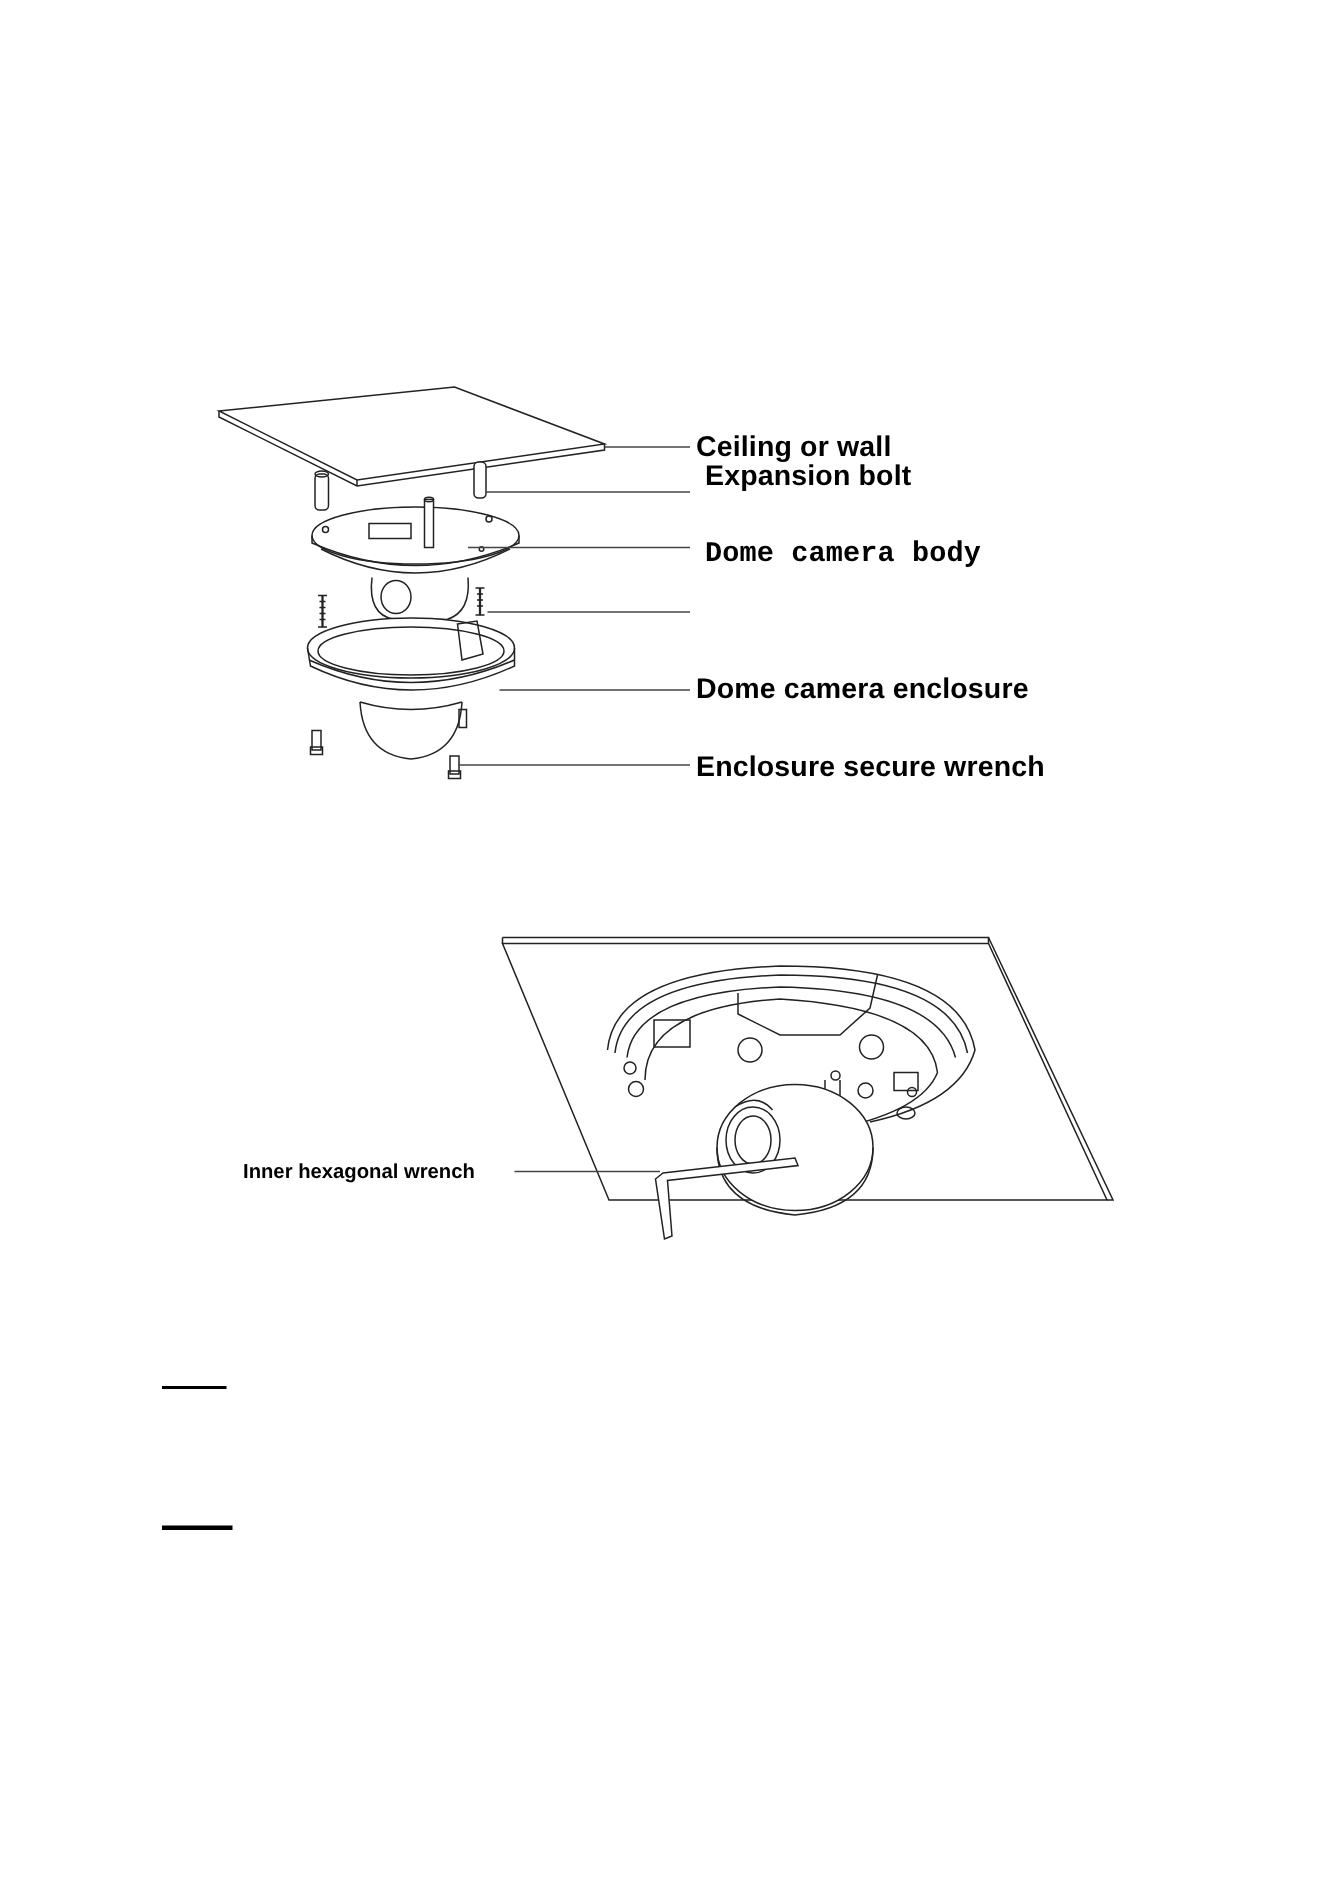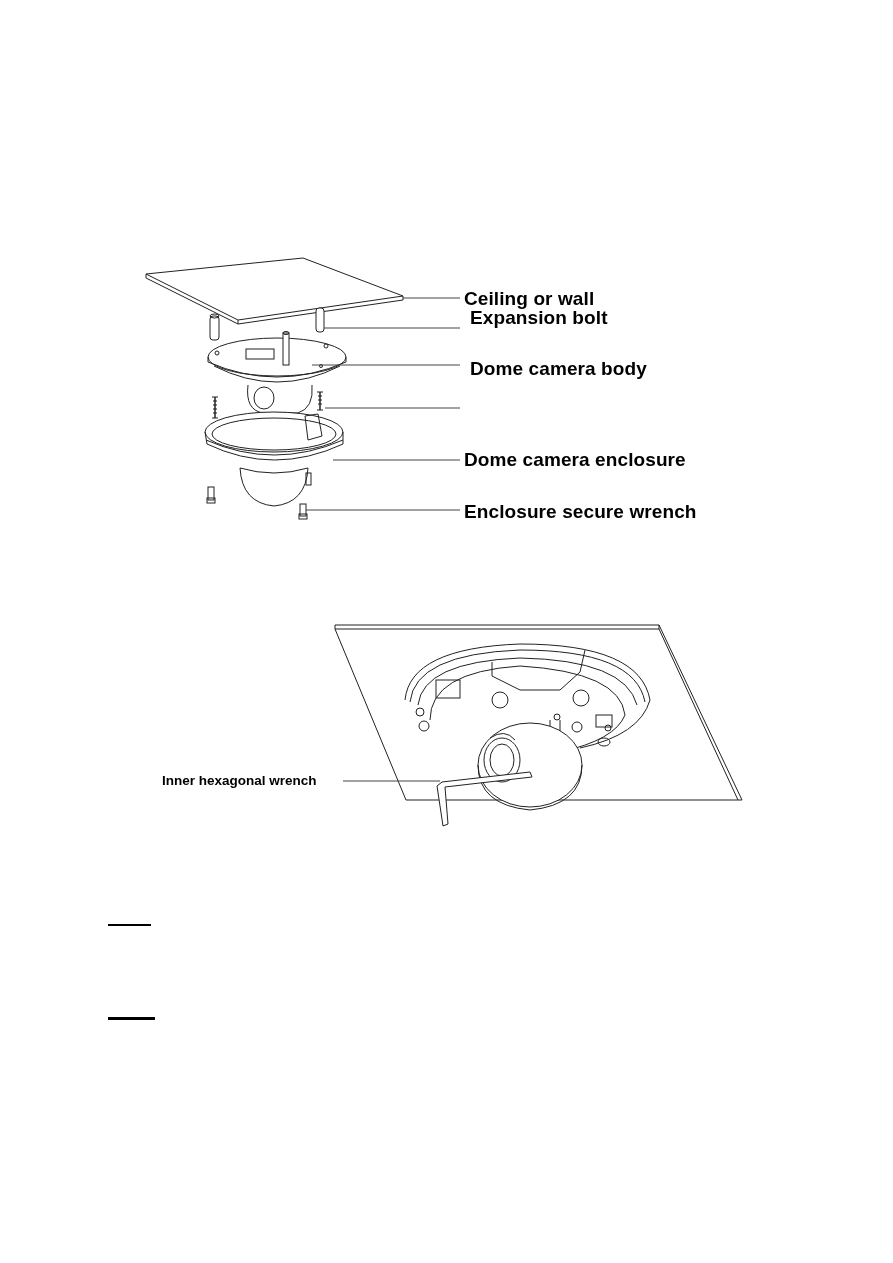--- a/index.html
+++ b/index.html
@@ -67,21 +67,21 @@
         <line x1="324" y1="328" x2="460" y2="328"></line>
         <line x1="312" y1="365" x2="460" y2="365"></line>
         <line x1="325" y1="408" x2="460" y2="408"></line>
         <line x1="333" y1="460" x2="460" y2="460"></line>
         <line x1="306" y1="510" x2="460" y2="510"></line>
       </g>
     </g>
   </svg>
   <div class="label" style="left:464px;top:288px;">Ceiling or wall</div>
   <div class="label" style="left:470px;top:307px;">Expansion bolt</div>
-  <div class="label" style="left:470px;top:358px;">Dome camera body</div>
+  <div class="label" style="left:470px;top:358px;font-family:Liberation Mono, monospace;">Dome camera body</div>
   <div class="label" style="left:464px;top:449px;">Dome camera enclosure</div>
   <div class="label" style="left:464px;top:501px;">Enclosure secure wrench</div>
 </div>
 
 <div class="abs" style="left:0;top:600px;width:893px;height:230px;text-decoration:underline;">
   <svg width="893" height="230" viewBox="0 600 893 230">
     <g fill="none" stroke="#222" stroke-width="1">
 
       <polygon points="335,629 659,629 738,800 406,800" fill="#fff"></polygon>
       <polyline points="335,625 659,625 659,629"></polyline>

